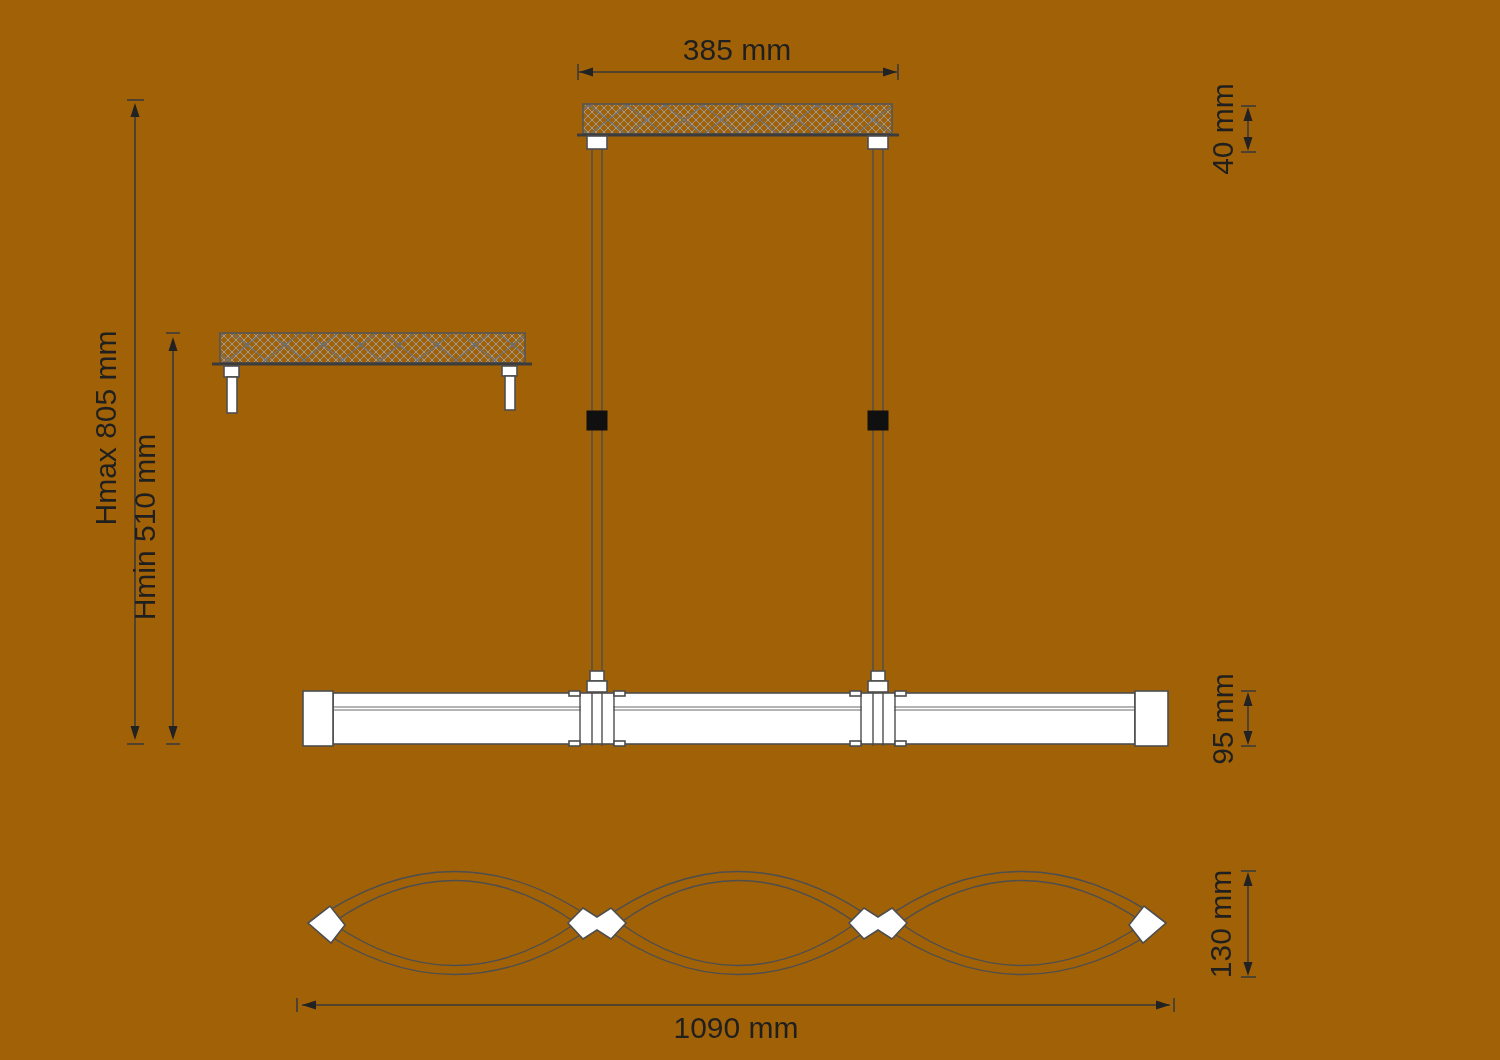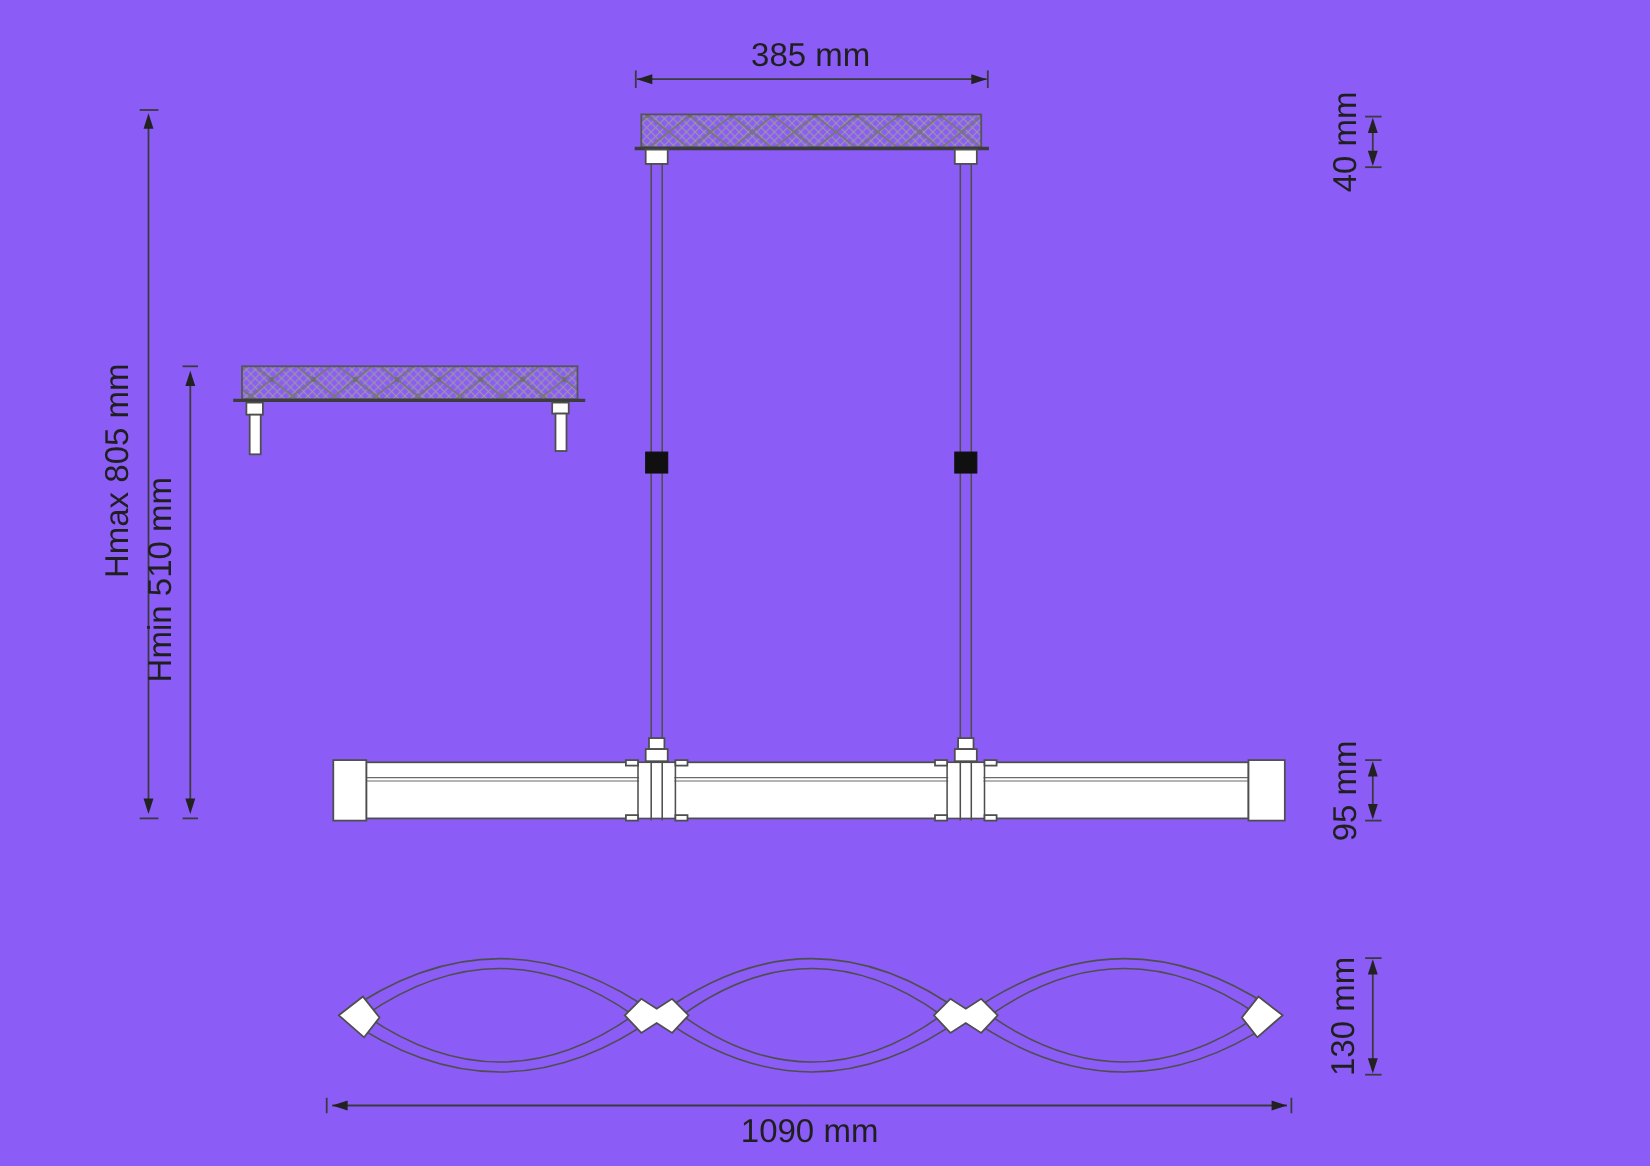--- a/index.html
+++ b/index.html
@@ -5,21 +5,21 @@
   html, body {
     margin: 0;
     padding: 0;
     background: #ffffff;
     font-family: "Liberation Sans", sans-serif;
   }
   .stage {
     position: relative;
     width: 1500px;
     height: 1060px;
-    background: #8b5cf6;
+    background: #a16207;
     overflow: hidden;
   }
   svg { display: block; }
   text {
     font-family: "Liberation Sans", sans-serif;
     font-size: 30px;
     fill: #1f1f1f;
   }
   .outline  { fill: #ffffff; stroke: #4e4e4e; stroke-width: 1.6; }
   .thinline { fill: none;   stroke: #4e4e4e; stroke-width: 1.4; }

